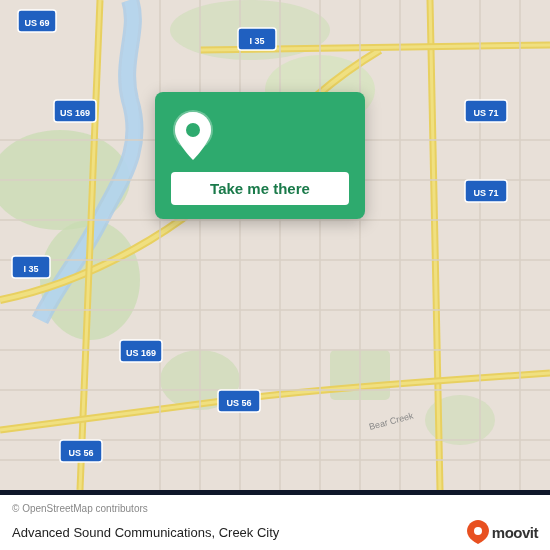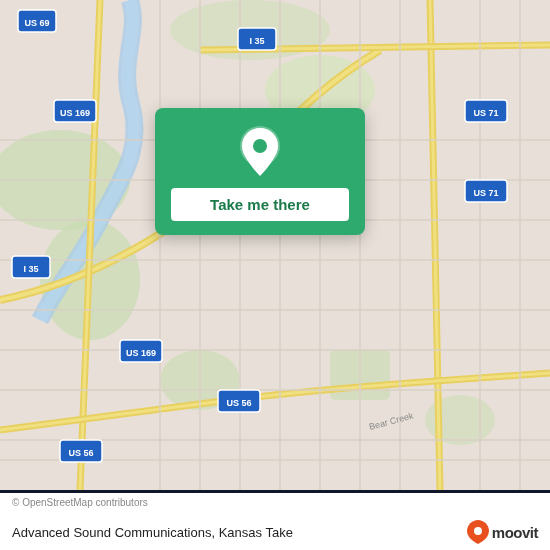--- a/index.html
+++ b/index.html
@@ -23,29 +23,29 @@
     #map-svg {
       width: 100%;
       height: 100%;
       position: absolute;
       top: 0; left: 0;
     }
 
     
     #tooltip-card {
       position: absolute;
-      top: 108px;
+      top: 92px;
       left: 155px;
       width: 210px;
       background: #2eaa6e;
       border-radius: 8px;
       padding: 18px 16px 14px 16px;
       display: flex;
       flex-direction: column;
-      align-items: center;
+      align-items: flex-start;
       box-shadow: 0 4px 16px rgba(0,0,0,0.25);
     }
 
     #pin-icon {
       width: 44px;
       height: 52px;
       margin-bottom: 10px;
     }
 
     #take-me-there-btn {
@@ -59,24 +59,24 @@
       cursor: pointer;
       width: 100%;
       text-align: center;
     }
 
     
     #bottom-bar {
       width: 550px;
       height: 60px;
       background: #ffffff;
-      border-top: 3px solid #0f172a;
+      border-top: 5px solid #0f172a;
       display: flex;
       flex-direction: column;
-      justify-content: space-between;
+      justify-content: flex-end;
       padding: 4px 12px;
     }
 
     #copyright-text {
       font-size: 10px;
       color: #888;
       margin-bottom: 4px;
     }
 
     #location-row {
@@ -203,21 +203,21 @@
       <path d="M22 2 C12 2 4 10 4 20 C4 32 22 50 22 50 C22 50 40 32 40 20 C40 10 32 2 22 2 Z" fill="white"></path>
       <circle cx="22" cy="20" r="7" fill="#2eaa6e"></circle>
     </svg>
     <button id="take-me-there-btn">Take me there</button>
   </div>
 </div>
 
 <div id="bottom-bar">
   <span id="copyright-text">© OpenStreetMap contributors</span>
   <div id="location-row">
-    <span id="location-label">Advanced Sound Communications, Kansas Take</span>
+    <span id="location-label">Advanced Sound Communications, Creek City</span>
     <div id="moovit-logo">
 
       <svg id="moovit-icon" viewBox="0 0 28 28" xmlns="http://www.w3.org/2000/svg">
         <path d="M14 2 C8 2 3 7 3 13 C3 21 14 26 14 26 C14 26 25 21 25 13 C25 7 20 2 14 2 Z" fill="#e85020"></path>
         <circle cx="14" cy="13" r="4" fill="white"></circle>
       </svg>
       <span id="moovit-text">moovit</span>
     </div>
   </div>
 </div>

